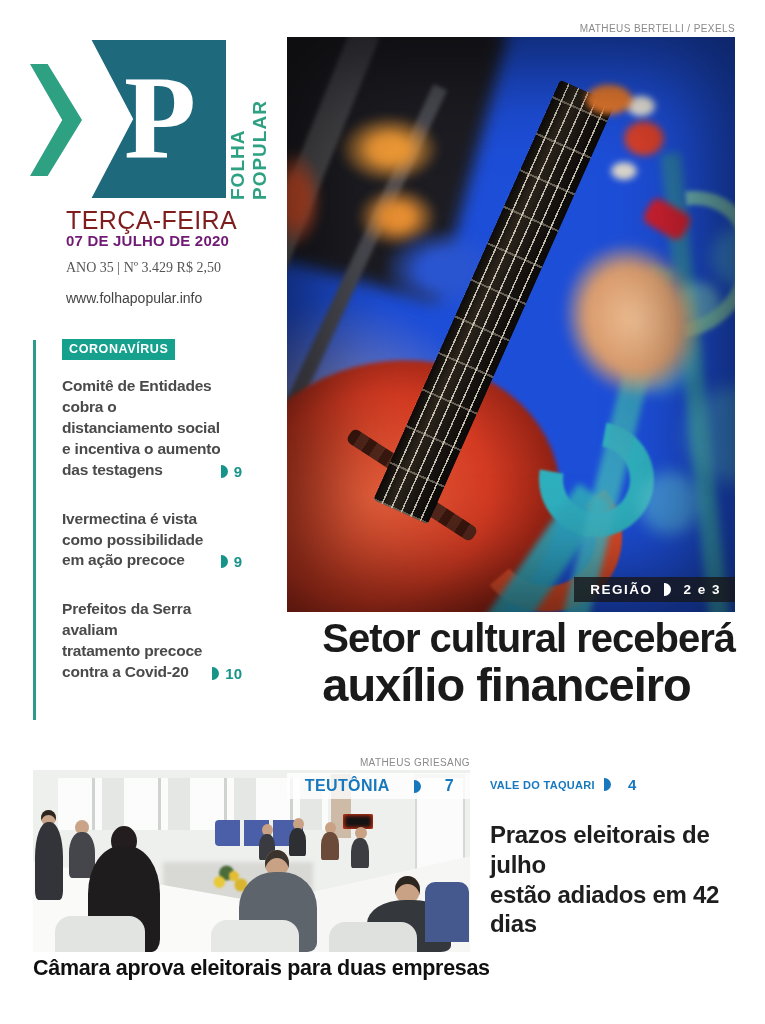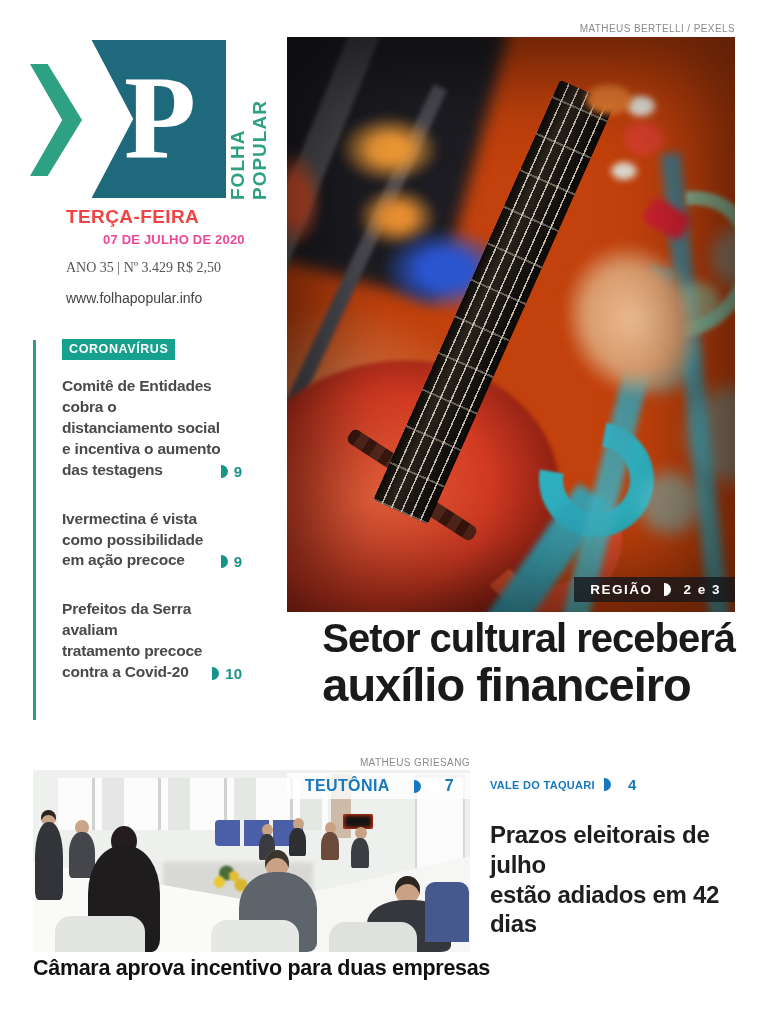--- a/index.html
+++ b/index.html
@@ -9,22 +9,22 @@
 
   
   .logo-chevron { position:absolute; left:30px; top:64px; width:52px; height:112px; background:#2fa183;
     clip-path:polygon(0 0, 34% 0, 100% 50%, 34% 100%, 0 100%, 62% 50%); }
   .logo-square { position:absolute; left:66px; top:40px; width:160px; height:158px; background:#1e697b;
     clip-path:polygon(16% 0, 100% 0, 100% 100%, 16% 100%, 42% 50%); }
   .logo-p { position:absolute; left:66px; top:40px; width:160px; height:158px; display:flex; align-items:center; justify-content:center;
     padding-left:28px; color:#ffffff; font-family:"Liberation Serif", serif; font-weight:bold; font-size:118px; line-height:1; }
   .logo-vertical { position:absolute; left:227px; top:40px; height:160px; width:24px;
     writing-mode:vertical-rl; transform:rotate(180deg); color:#2fa183; font-weight:bold; font-size:19px; letter-spacing:1px; }
-  .weekday { position:absolute; left:66px; top:206px; color:#ef4444; font-weight:bold; font-size:19px; letter-spacing:.4px; }
-  .pubdate { position:absolute; left:66px; top:232px; color:#ec4899; font-weight:bold; font-size:13px; letter-spacing:.2px;margin-left:37px; }
+  .weekday { position:absolute; left:66px; top:206px; color:#7f1d1d; font-weight:normal; font-size:25px; letter-spacing:.4px; }
+  .pubdate { position:absolute; left:66px; top:232px; color:#701a75; font-weight:bold; font-size:15px; letter-spacing:.2px; }
   .edition { position:absolute; left:66px; top:260px; color:#555555; font-size:14px;font-family:Liberation Serif, serif; }
   .website { position:absolute; left:66px; top:290px; color:#444444; font-size:14px; }
 
   
   .cv-rule { position:absolute; left:33px; top:340px; width:3px; height:380px; background:#2c9a8c; }
   .cv-badge { position:absolute; left:62px; top:339px; background:#16a18f; color:#ffffff; font-weight:bold;
     font-size:12.5px; letter-spacing:.6px; padding:3px 7px 4px; }
   .cv-list { position:absolute; left:62px; top:376px; width:180px; }
   .cv-item { position:relative; margin-bottom:28px; }
   .cv-text { font-weight:bold; color:#4a4a4a; font-size:15.5px; line-height:1.35; letter-spacing:-0.2px; white-space:pre-line; }
@@ -33,21 +33,21 @@
   .d-arrow { display:inline-block; width:7px; height:13px; border-radius:0 8px 8px 0; }
   .d-teal { background:#17948a; }
   .d-blue { background:#1878be; }
   .d-white{ background:#ffffff; }
 
   .credit { font-size:10px; color:#8a8a8a; letter-spacing:.4px; }
   .credit-main { position:absolute; left:287px; top:23px; width:448px; text-align:right; }
   .credit-second { position:absolute; left:33px; top:757px; width:437px; text-align:right; }
 
   
-  .main-photo { position:absolute; left:287px; top:37px; width:448px; height:575px; background:#c2410c; overflow:hidden; }
+  .main-photo { position:absolute; left:287px; top:37px; width:448px; height:575px; background:#1d4ed8; overflow:hidden; }
   .mp { position:absolute; }
   .mp-darkmass { left:-40px; top:-40px; width:230px; height:280px; background:#1c1c22; transform:rotate(15deg); filter:blur(8px); }
   .mp-diag1 { left:-15px; top:-20px; width:30px; height:420px; background:linear-gradient(#3a3a42,#75756e); transform:rotate(22deg); filter:blur(2px); }
   .mp-diag2 { left:55px; top:30px; width:15px; height:430px; background:#4a4a52; transform:rotate(25deg); filter:blur(2px); }
   .mp-orange-left { left:-18px; top:115px; width:52px; height:95px; background:radial-gradient(ellipse,#d4512c 30%,rgba(212,81,44,0) 75%); filter:blur(4px); }
   .mp-orange1 { left:52px; top:78px; width:100px; height:68px; background:radial-gradient(ellipse,#f09a36 25%,rgba(240,154,54,0) 72%); filter:blur(4px); }
   .mp-orange2 { left:70px; top:150px; width:80px; height:60px; background:radial-gradient(ellipse,#e88f32 25%,rgba(232,143,50,0) 72%); filter:blur(4px); }
   .mp-blue { left:98px; top:193px; width:120px; height:80px; background:radial-gradient(ellipse,#2a55d0 30%,rgba(42,85,208,0) 75%); filter:blur(4px); }
   .mp-glow-left { left:-40px; top:260px; width:270px; height:340px; background:radial-gradient(ellipse at 35% 60%,rgba(235,190,150,.9),rgba(120,70,40,0) 70%); filter:blur(7px); }
   .mp-lightpatch { left:-35px; top:425px; width:190px; height:170px; background:radial-gradient(ellipse,rgba(232,206,176,.9),rgba(232,206,176,0) 72%); filter:blur(10px); }
@@ -272,21 +272,21 @@
     <div class="cp cp-chair-blue"></div>
     <div class="cp cp-chair1"></div>
     <div class="cp cp-chair2"></div>
     <div class="cp cp-chair3"></div>
     <div class="teutonia-badge">
       <span>TEUTÔNIA</span>
       <span class="d-arrow d-blue"></span>
       <span class="pg">7</span>
     </div>
   </div>
-  <div class="caption-second">Câmara aprova incentivo para duas empresas</div>
+  <div class="caption-second">Câmara aprova eleitorais para duas empresas</div>
 
   <div class="right-col">
     <div>
       <div class="kicker-row k-blue">
         <span class="kicker-label">VALE DO TAQUARI</span>
         <span class="d-arrow d-blue"></span>
         <span class="kicker-page">4</span>
       </div>
     </div>
     <div>

